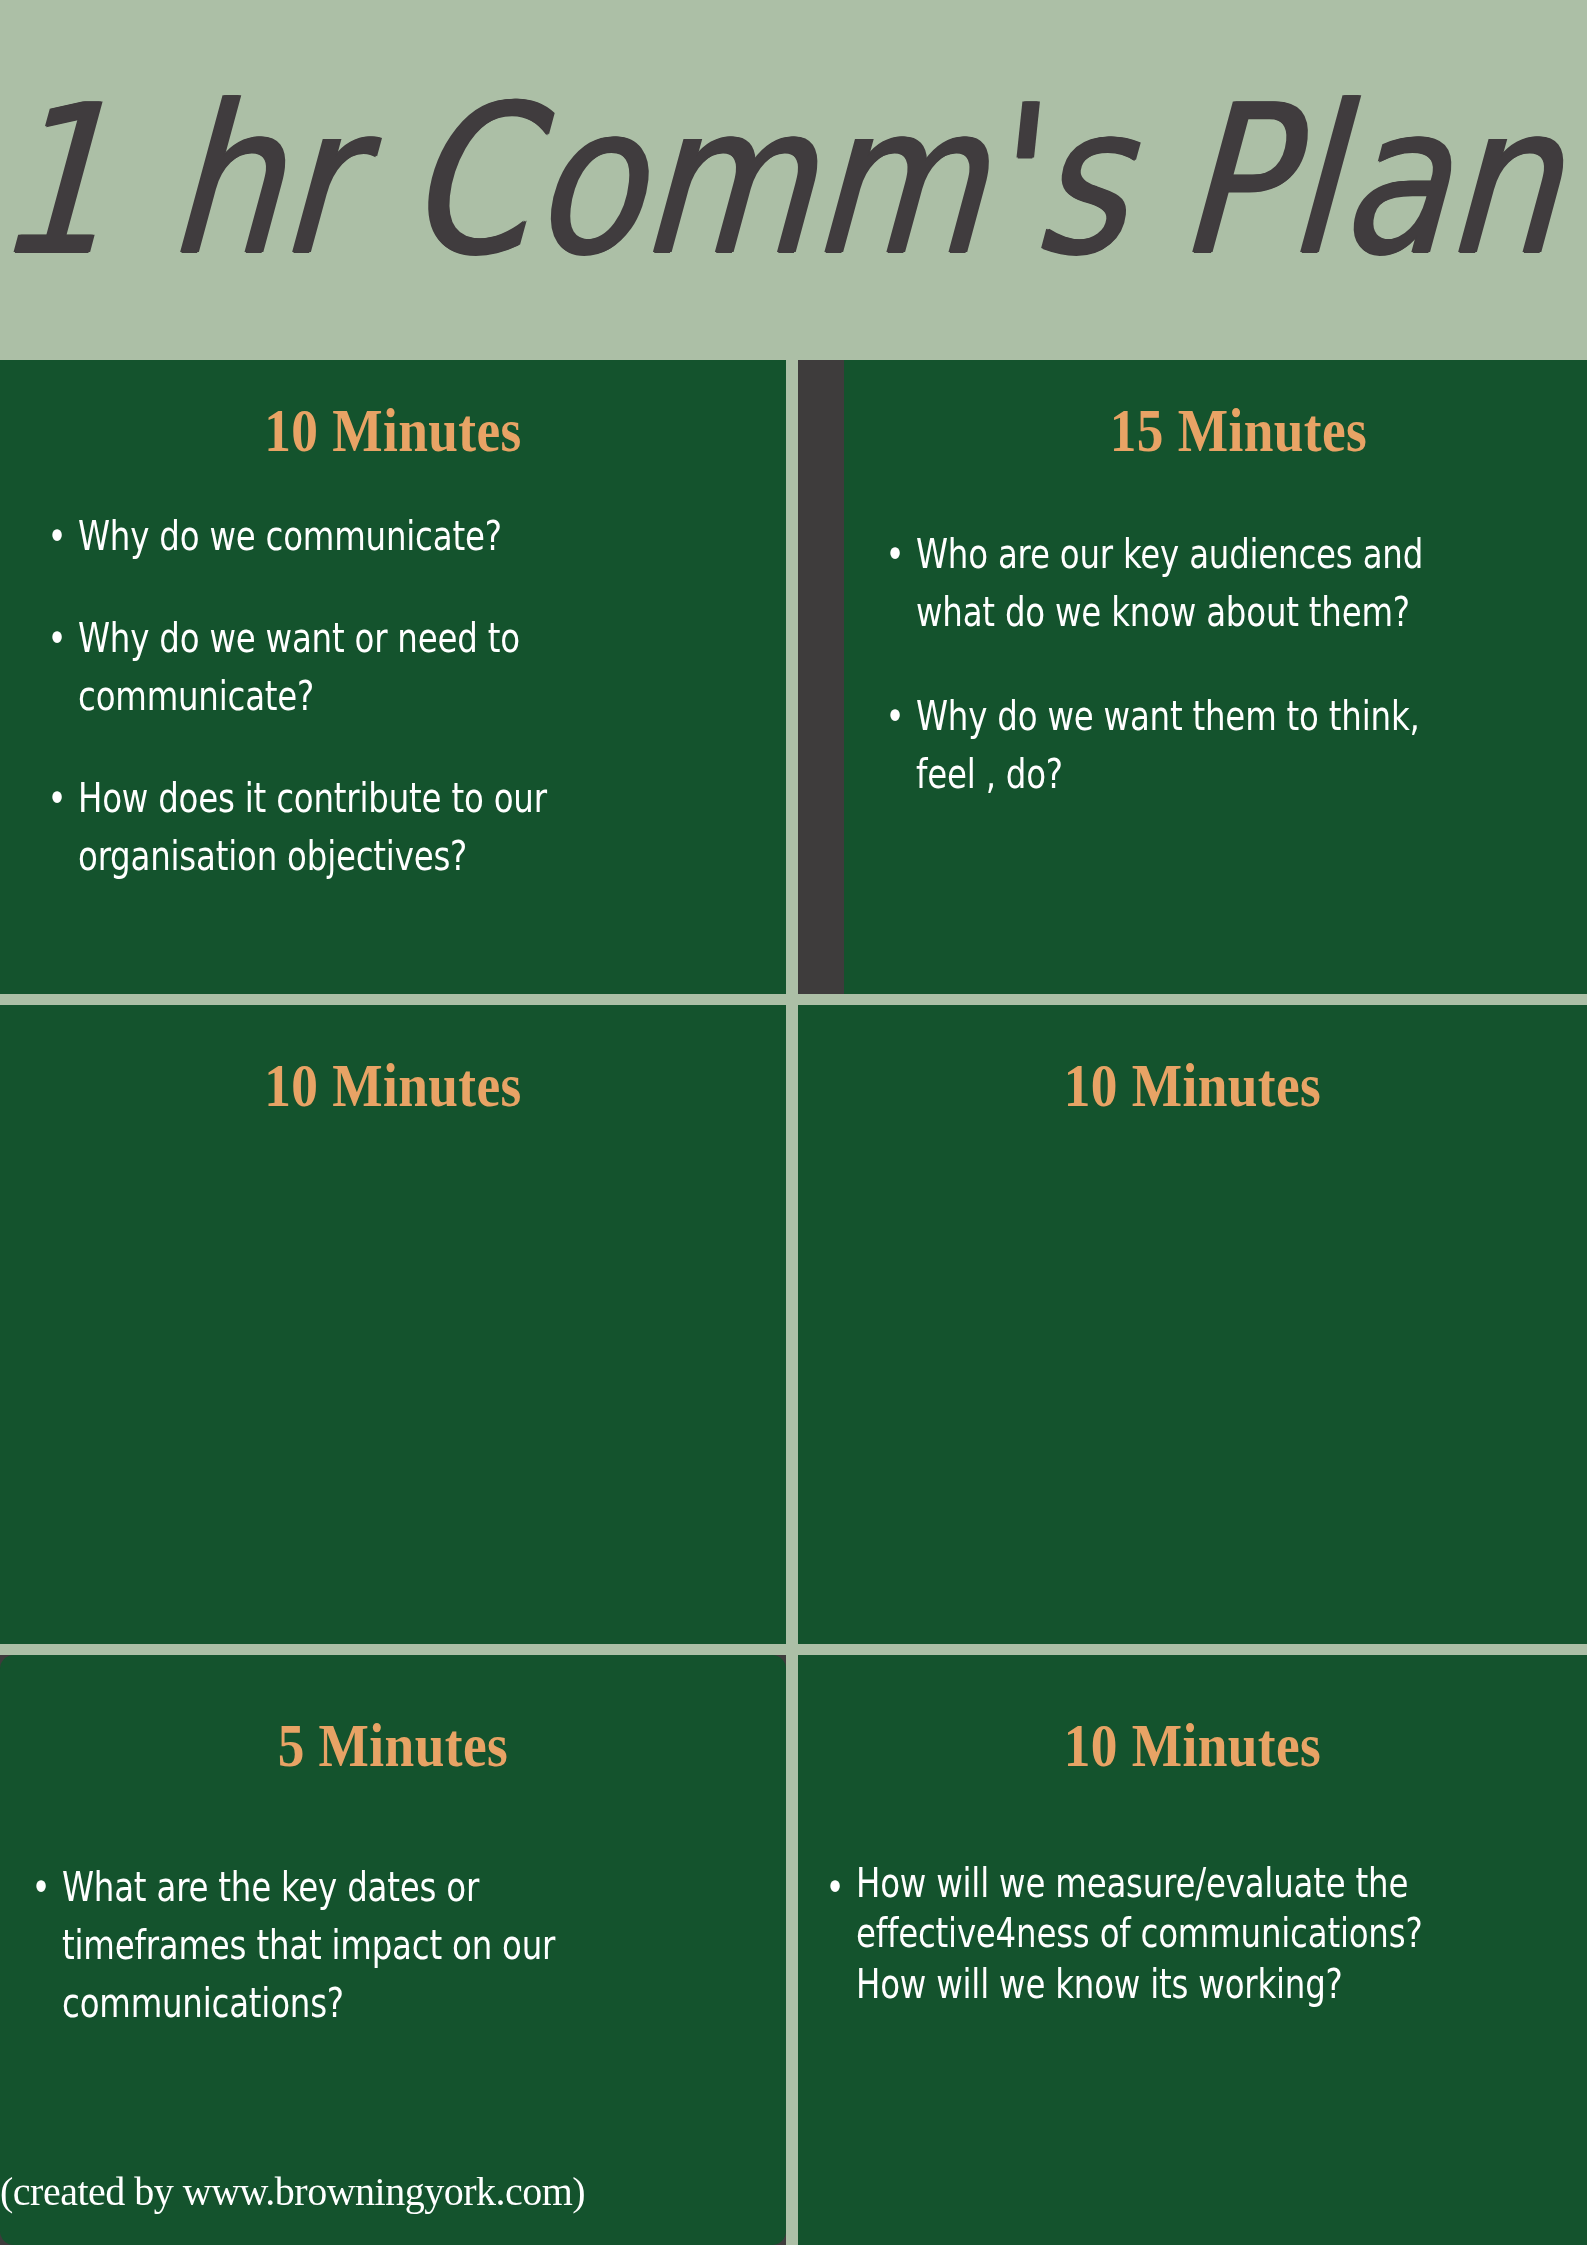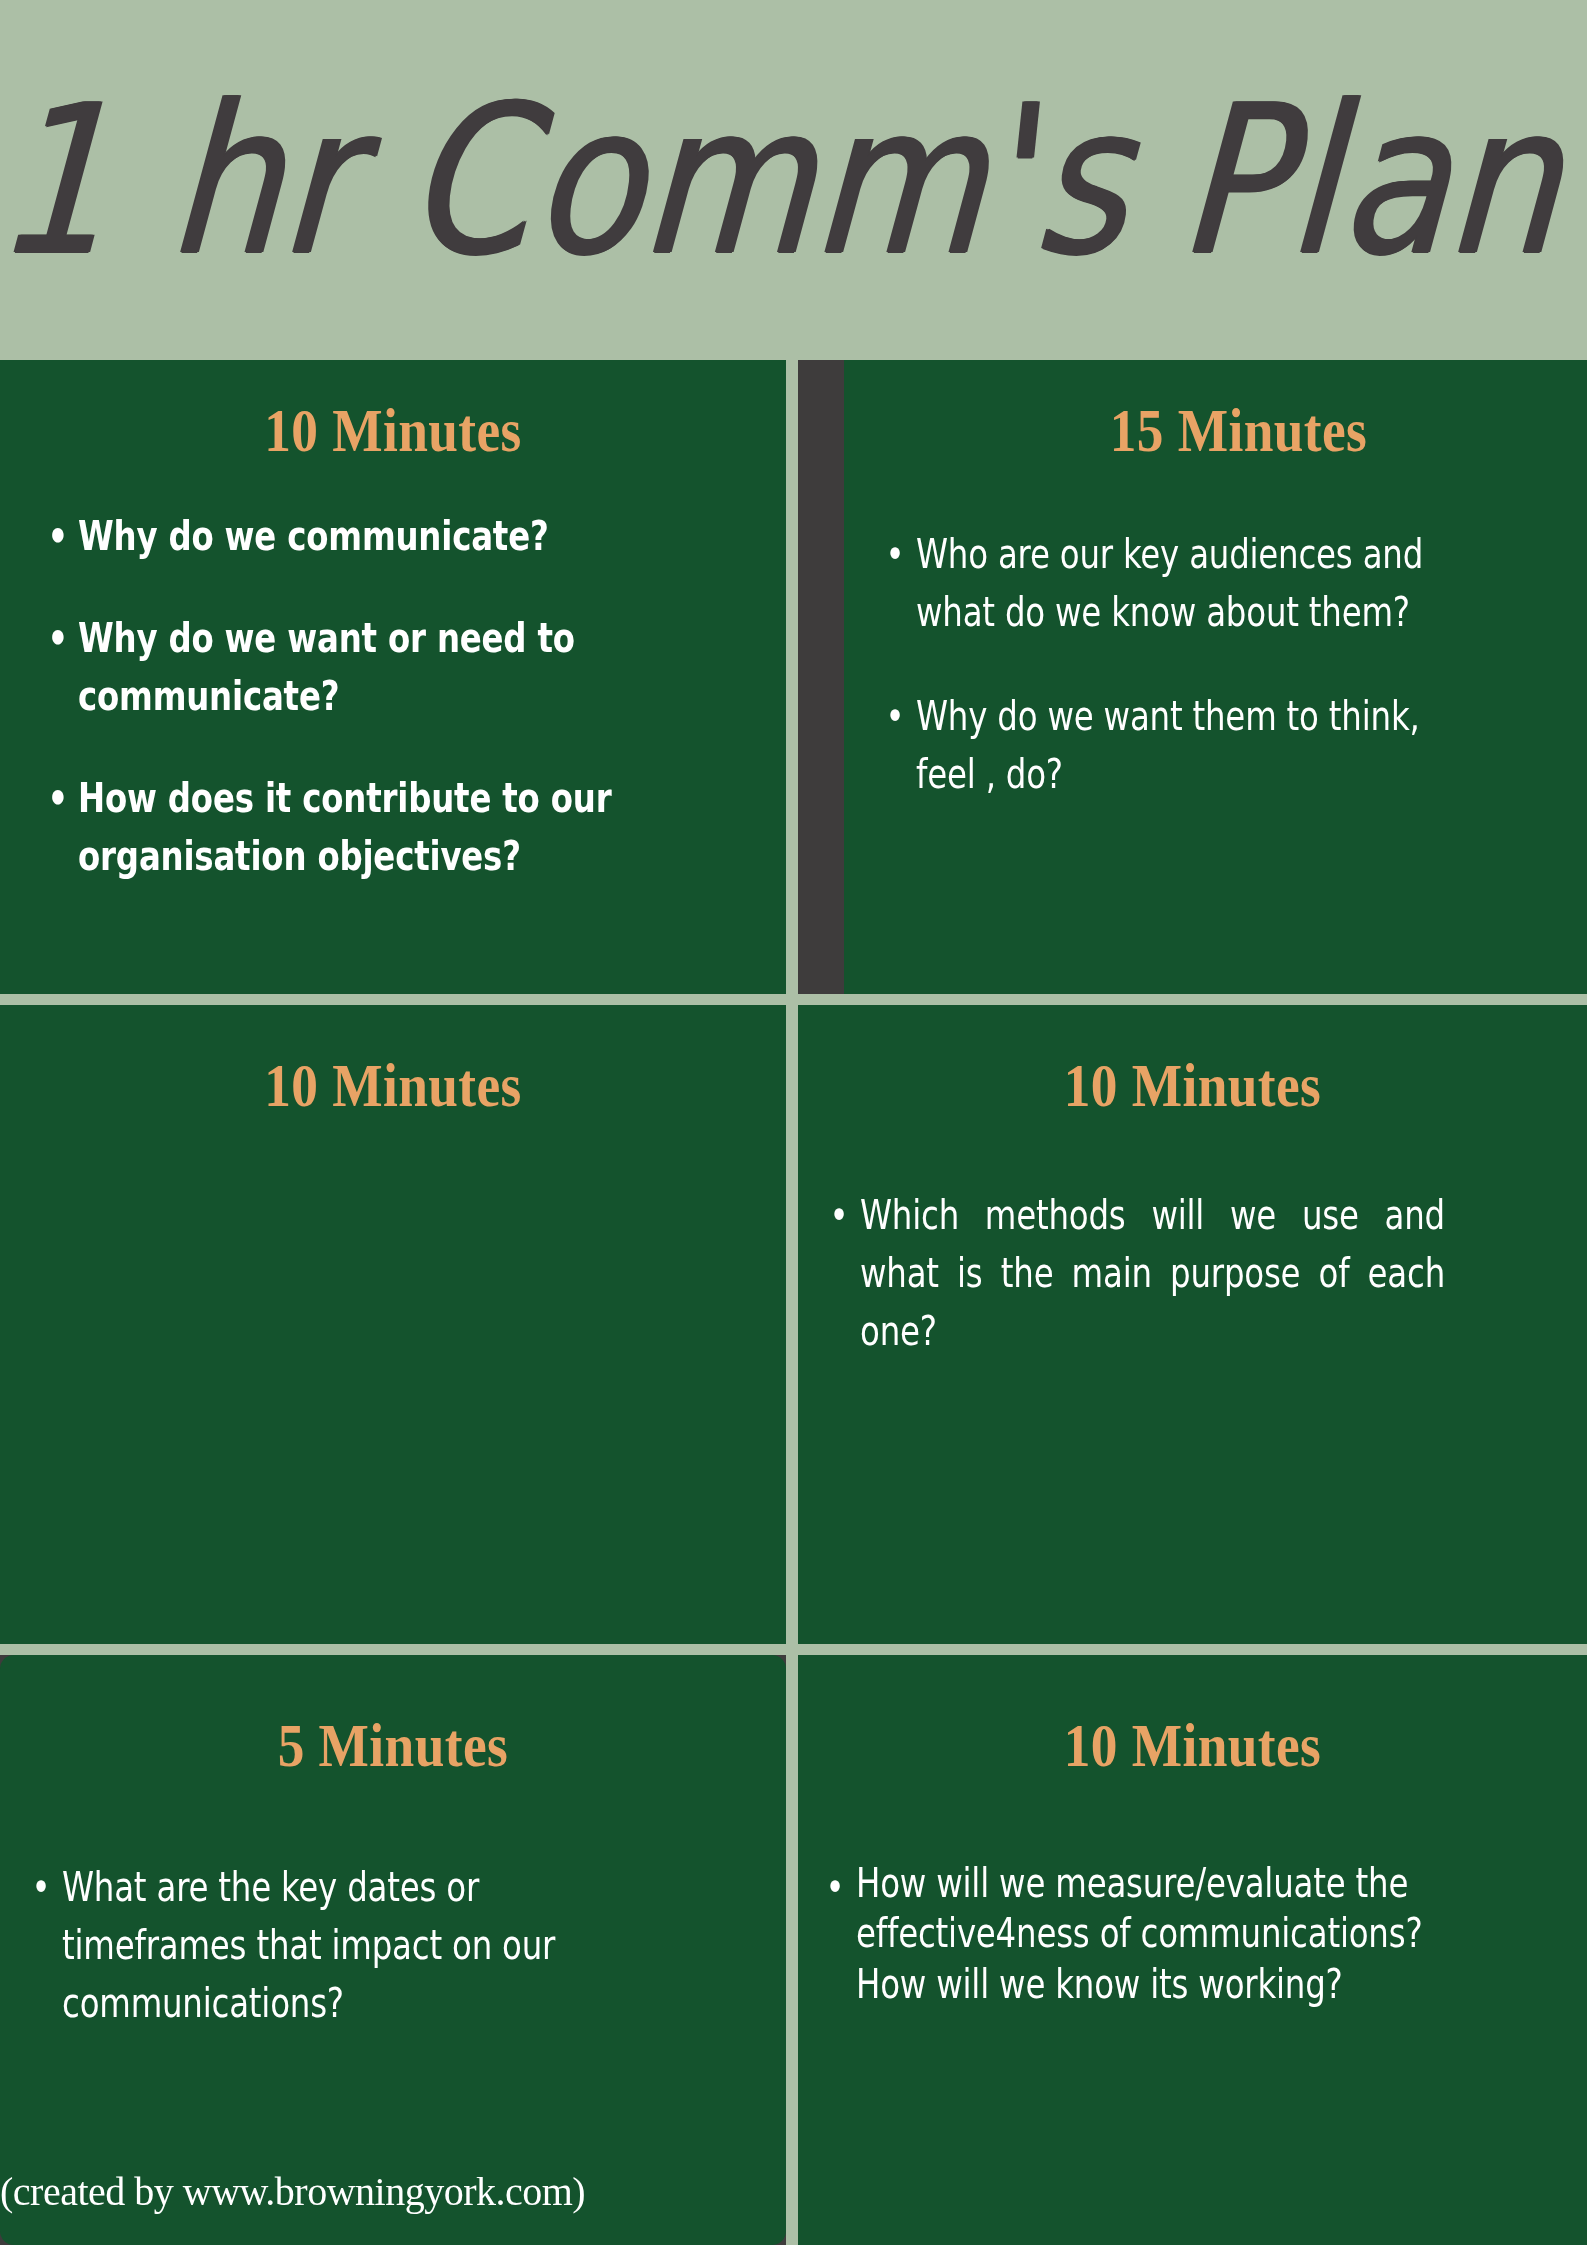--- a/index.html
+++ b/index.html
@@ -130,21 +130,21 @@
     position: absolute;
     left: -34px;
     top: 0;
     font-size: 40px;
     line-height: 1.45;
     color: #FFFFFF;
   }
 
   
   .r1c1 .cell-heading { margin: 38px 0 0 0; }
-  .r1c1 .cell-list    { margin: 44px 0 0 78px; width: 640px; font-weight: bold; }
+  .r1c1 .cell-list    { margin: 44px 0 0 78px; width: 640px; }
   .r1c1 .cell-list li { margin-bottom: 44px; }
 
   .r1c2 .cell-heading { margin: 38px 0 0 0; }
   .r1c2 .cell-list    { margin: 62px 0 0 72px; width: 600px; }
   .r1c2 .cell-list li { margin-bottom: 46px; }
 
   .r2c1 .cell-heading { margin: 48px 0 0 0; }
   .r2c1 .cell-list    { margin: 68px 0 0 62px; width: 650px; }
 
   .r2c2 .cell-heading { margin: 48px 0 0 0; }
@@ -201,23 +201,20 @@
       <li>Why do we want them to think, feel , do?</li>
     </ul>
   </div>
 
   <div class="cell cell-r2c1 r2c1">
     <div class="cell-heading">10 Minutes</div>
   </div>
 
   <div class="cell cell-r2c2 r2c2">
     <div class="cell-heading">10 Minutes</div>
-    <ul class="cell-list">
-      <li>Which methods will we use and  what is the main purpose of each one?</li>
-    </ul>
   </div>
 
   <div class="cell cell-r3c1 r3c1">
     <div class="cell-heading">5 Minutes</div>
     <ul class="cell-list">
       <li>What are the key dates or timeframes that impact on our communications?</li>
     </ul>
   </div>
 
   <div class="cell cell-r3c2 r3c2">

